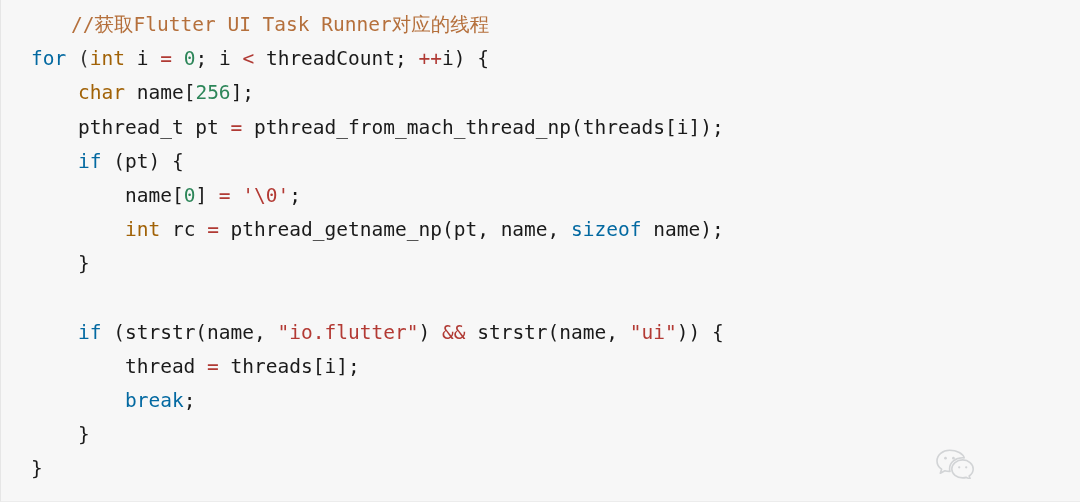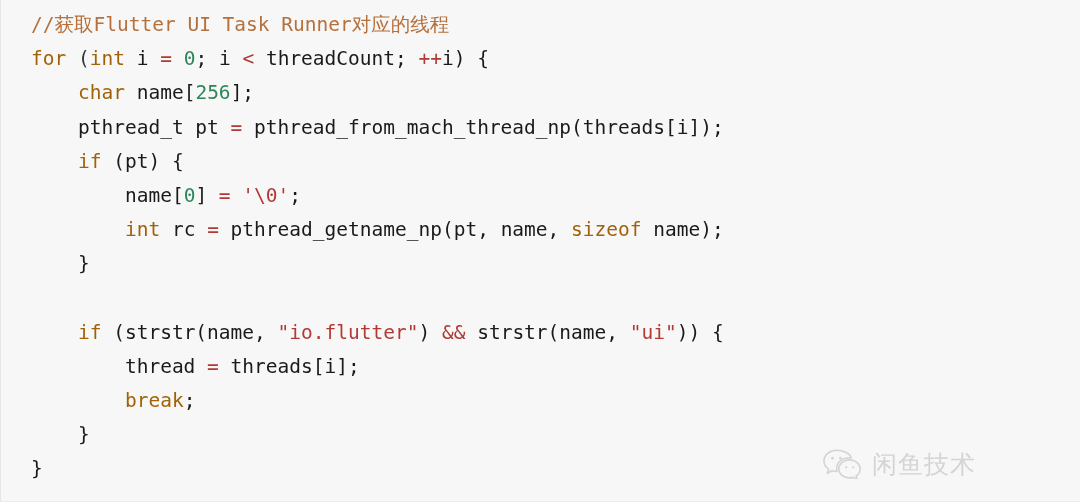--- a/index.html
+++ b/index.html
@@ -41,22 +41,22 @@
   }
 
   .code-line {
     display: block;
     height: 34.2px;
     padding-left: 30px;
     white-space: pre;
   }
 
   
-  .tok-comment  { color: #b5703c; }
-  .tok-keyword  { color: #a16207; }
+  .tok-comment  { color: #b5703c; margin-left: 40px; }
+  .tok-keyword  { color: #0369a1; }
   .tok-type     { color: #a16207; }
   .tok-number   { color: #2d8659; }
   .tok-string   { color: #b33a34; }
   .tok-operator { color: #b03a34; }
   .tok-plain    { color: #1a1a1a; }
   .tok-punct    { color: #333333; }
 
   
   .watermark {
     position: absolute;
@@ -97,16 +97,15 @@
 
         <path d="M13.6 1.2C6.6 1.2 1 6.0 1 11.9c0 3.3 1.8 6.3 4.6 8.3l-1.3 4.0 4.6-2.4c1.4.4 2.9.6 4.4.6h.7c-.3-.9-.4-1.8-.4-2.8 0-6.0 5.9-10.8 13.1-10.8.5 0 1.0 0 1.5.1C27.2 4.7 21.0 1.2 13.6 1.2z" fill="none" stroke="#d2d4d6" stroke-width="1.6" stroke-linejoin="round"></path>
         <circle cx="9.5" cy="9.2" r="1.35" fill="#d2d4d6"></circle>
         <circle cx="17.4" cy="9.2" r="1.35" fill="#d2d4d6"></circle>
 
         <path d="M26.7 10.9c-6.0 0-10.9 4.0-10.9 9.0 0 5.0 4.9 9.0 10.9 9.0 1.3 0 2.5-.2 3.7-.5l3.9 2.0-1.1-3.4c2.4-1.7 4.0-4.2 4.0-7.1 0-5.0-4.9-9.0-10.5-9.0z" fill="#f7f7f7" stroke="#d2d4d6" stroke-width="1.6" stroke-linejoin="round"></path>
         <circle cx="23.2" cy="18.3" r="1.15" fill="#d2d4d6"></circle>
         <circle cx="30.2" cy="18.3" r="1.15" fill="#d2d4d6"></circle>
       </svg>
     </span>
-    <span class="wm-text">闲鱼技术</span>
   </div>
 
 </div>
 
 </body></html>

